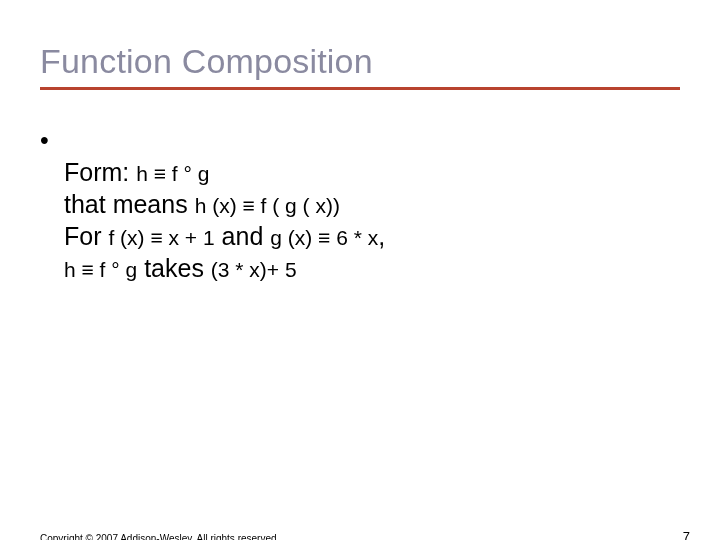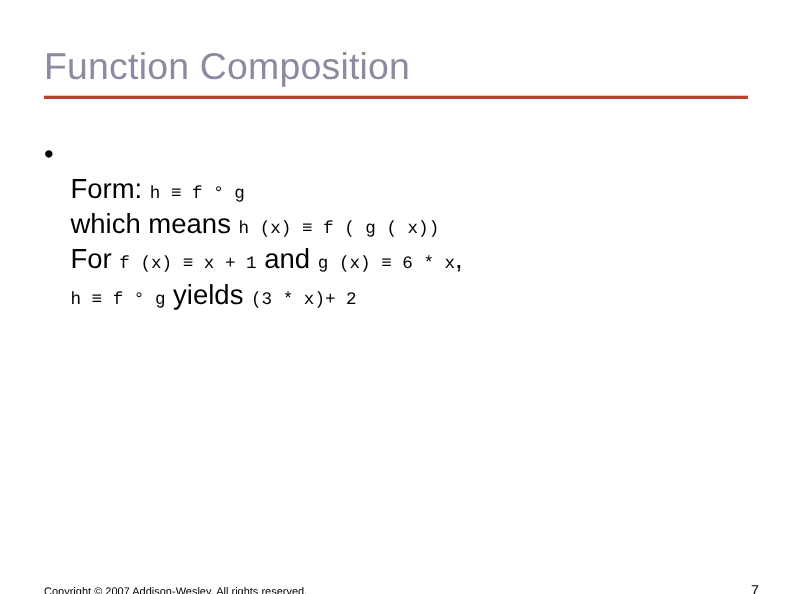--- a/index.html
+++ b/index.html
@@ -47,22 +47,22 @@
     flex: 0 0 24px;
     margin-left: -24px;
     font-size: 25px;
     line-height: 1.28;
     text-align: left;
   }
   .bullet-text {
     flex: 1;
   }
   .mono {
-    font-family: Liberation Mono, monospace;
-    font-size: 16px;
+    font-family: Liberation Sans, sans-serif;
+    font-size: 21px;
     text-align: right;
   }
   .footer {
     position: absolute;
     left: 40px;
     bottom: 20px;
     font-size: 10px;
     font-family: Arial, sans-serif;
     color: #000;
   }
@@ -82,22 +82,22 @@
 
   <h1 class="title">Function Composition</h1>
   <div class="rule"></div>
 
   <div class="body">
     <div class="bullet-row">
       <div class="bullet-dot">•</div>
       <div class="bullet-text">
         <br>
         <span>Form: </span><span class="mono">h ≡ f ° g</span><br>
-        <span>which means </span><span class="mono">h (x) ≡ f ( g ( x))</span><br>
+        <span>that means </span><span class="mono">h (x) ≡ f ( g ( x))</span><br>
         <span>For </span><span class="mono">f (x) ≡ x + 1</span><span> and </span><span class="mono"> g (x) ≡ 6 * x</span><span>,</span><br>
-        <span class="mono">h ≡ f ° g</span><span> yields </span><span class="mono">(3 * x)+ 2</span>
+        <span class="mono">h ≡ f ° g</span><span> takes </span><span class="mono">(3 * x)+ 5</span>
       </div>
     </div>
   </div>
 
   <div class="footer">Copyright © 2007 Addison-Wesley. All rights reserved.</div>
   <div class="pagenum">7</div>
 </div>
 
 </body></html>

